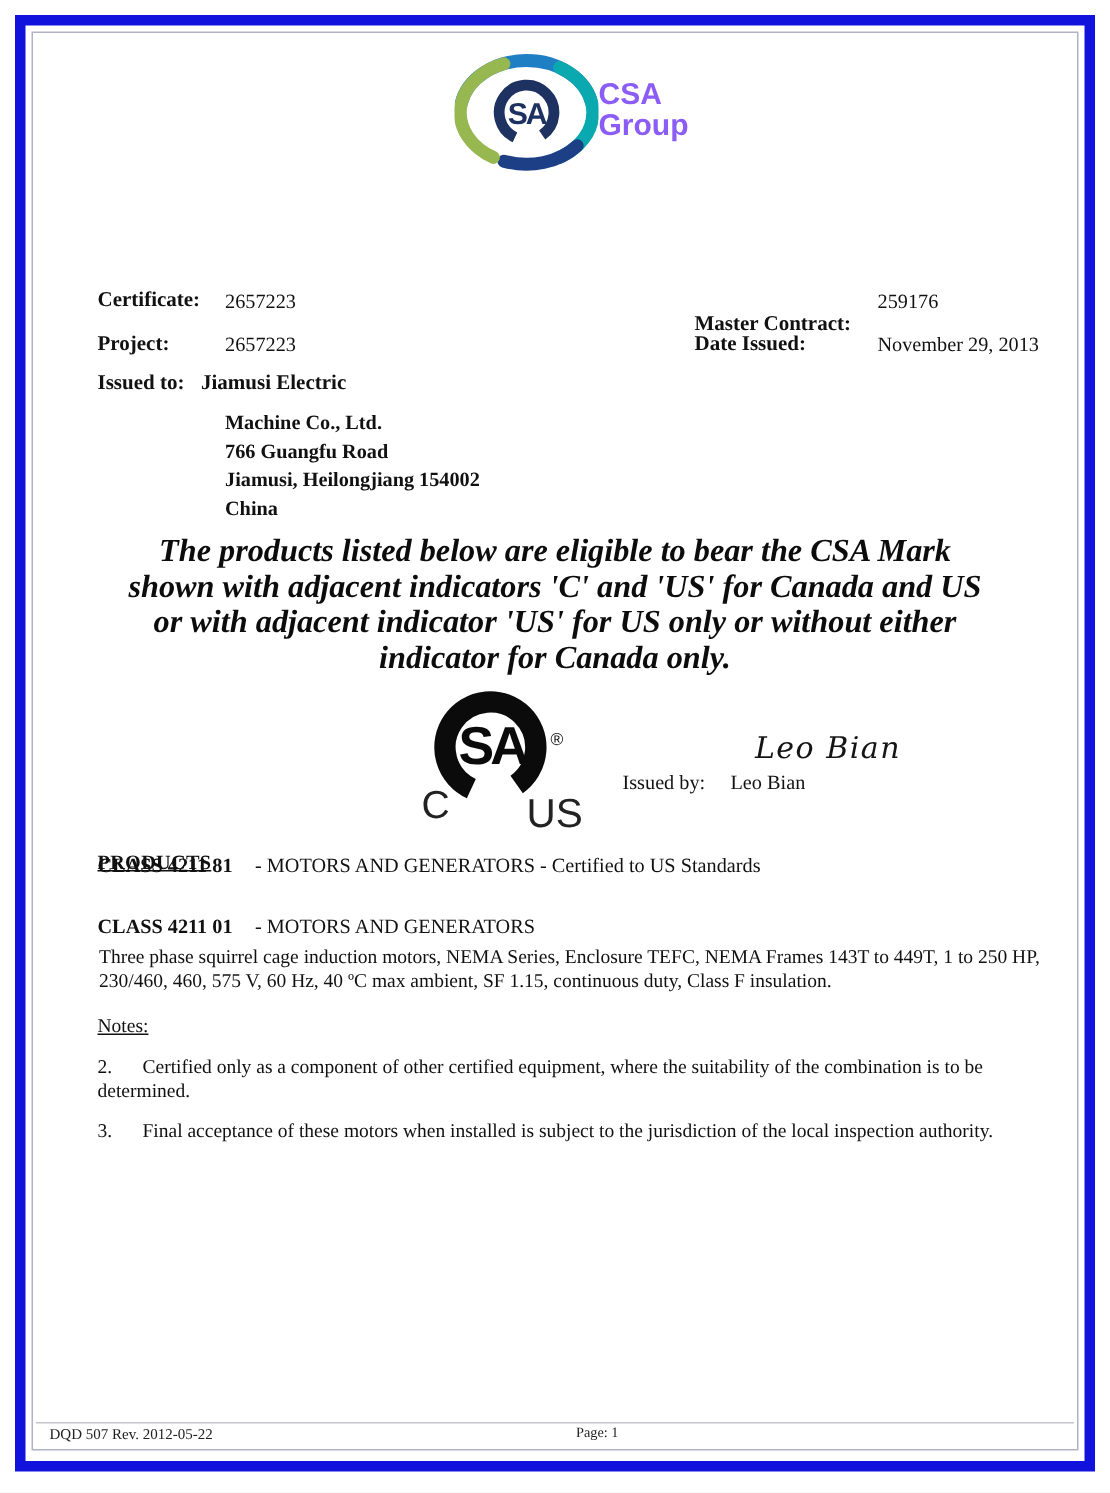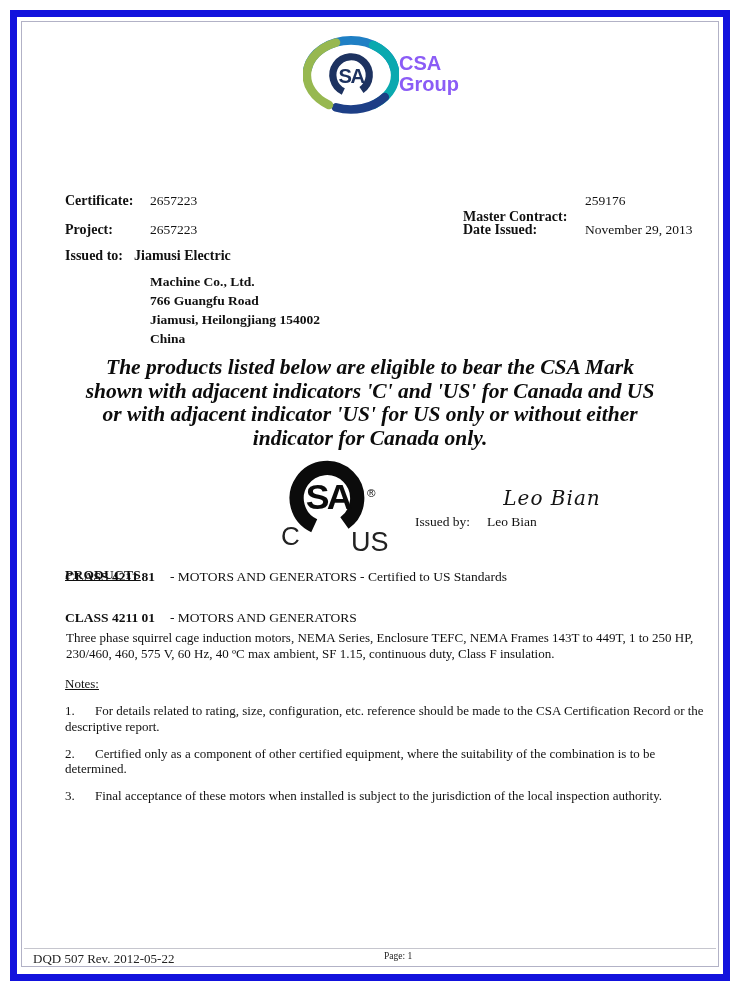--- a/index.html
+++ b/index.html
@@ -62,21 +62,21 @@
   .body-par{
     position:absolute;left:66px;top:630px;width:648px;
     font-size:13px;line-height:15.5px;
   }
   .notes-wrap{position:absolute;left:65px;top:676px;width:645px;font-size:13px;line-height:15.5px;}
   .notes-head{text-decoration:underline;}
   .note{margin-top:11.5px;}
   .note-num{display:inline-block;width:30px;}
   
   .footer-rule{position:absolute;left:24px;right:24px;top:948px;border-top:1px solid #c6c6ce;}
-  .footer-left{position:absolute;left:33px;top:951px;font-size:13px;color:#222;}
+  .footer-left{position:absolute;left:33px;top:951px;font-size:10px;color:#222;}
   .footer-center{position:absolute;left:384px;top:951px;font-size:9.5px;color:#222;}
 </style>
 </head>
 <body>
 
 <div class="page">
 
   <div class="frame-blue"></div>
   <div class="frame-inner"></div>
 
@@ -133,23 +133,20 @@
     <span class="class-code">CLASS 4211 01</span><span>- MOTORS AND GENERATORS</span>
   </div>
   <div class="class-row" style="top:569px;">
     <span class="class-code">CLASS 4211 81</span><span>- MOTORS AND GENERATORS - Certified to US Standards</span>
   </div>
   <div class="body-par">Three phase squirrel cage induction motors, NEMA Series, Enclosure TEFC, NEMA Frames 143T to 449T, 1 to 250 HP, 230/460, 460, 575 V, 60 Hz, 40 ºC max ambient, SF 1.15, continuous duty, Class F insulation.</div>
 
   <div class="notes-wrap">
     <div class="notes-head">Notes:</div>
     <div class="note">
-      <span class="note-num">1.</span><span>For details related to rating, size, configuration, etc. reference should be made to the CSA Certification Record or the descriptive report.</span>
-    </div>
-    <div class="note">
       <span class="note-num">2.</span><span>Certified only as a component of other certified equipment, where the suitability of the combination is to be determined.</span>
     </div>
     <div class="note">
       <span class="note-num">3.</span><span>Final acceptance of these motors when installed is subject to the jurisdiction of the local inspection authority.</span>
     </div>
   </div>
 
   <div class="footer-rule"></div>
   <span class="footer-left">DQD 507 Rev. 2012-05-22</span>
   <span class="footer-center">Page: 1</span>

